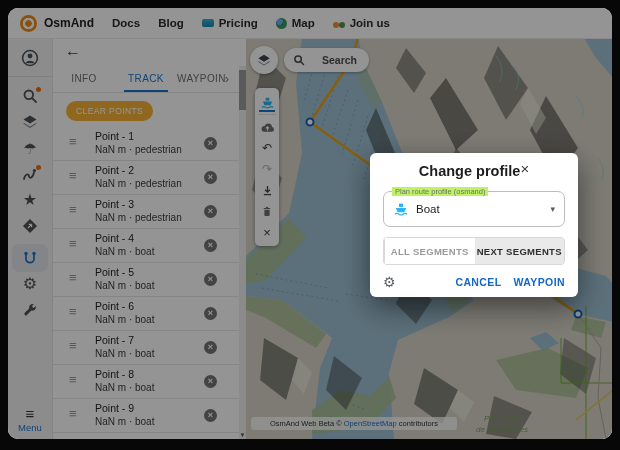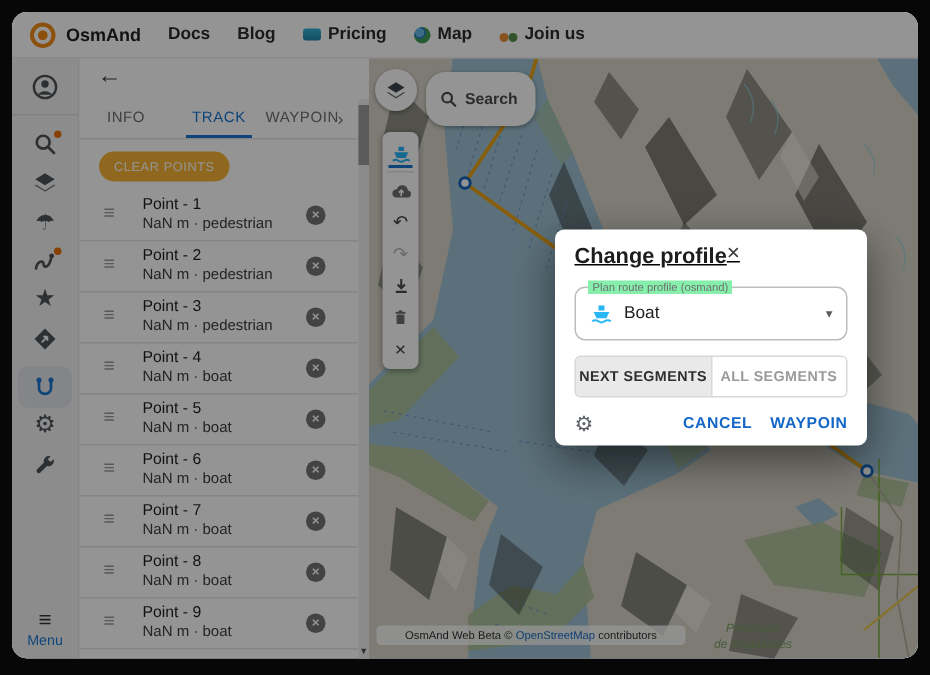--- a/index.html
+++ b/index.html
@@ -56,47 +56,47 @@
     background:#747474;display:flex;align-items:center;justify-content:center;cursor:pointer;}
   .pt-close-x{color:#fff;font-size:9px;font-weight:bold;line-height:1;}
   .scrollbar{position:absolute;right:0;top:28px;bottom:0;width:7px;background:#efefef;}
   .scroll-thumb{position:absolute;right:0;top:4px;width:7px;height:40px;background:#9b9b9b;cursor:pointer;}
   .scroll-arrow{position:absolute;right:0;bottom:1px;width:7px;text-align:center;font-size:6px;color:#555;cursor:pointer;}
   
   .map{flex:1;position:relative;overflow:hidden;background:#9fc2d4;}
   .map svg.terrain{position:absolute;left:0;top:0;}
   .layers-btn{position:absolute;left:4px;top:8px;width:28px;height:28px;border-radius:50%;background:#fff;
     box-shadow:0 1px 3px rgba(0,0,0,.35);display:flex;align-items:center;justify-content:center;cursor:pointer;z-index:6;}
-  .search-pill{position:absolute;left:38px;top:10px;height:36px;background:#fff;border-radius:13px;
-    box-shadow:0 1px 3px rgba(0,0,0,.3);display:flex;align-items:center;gap:5px;padding:0 12px 0 9px;cursor:pointer;z-index:6;}
+  .search-pill{position:absolute;left:38px;top:10px;height:24px;background:#fff;border-radius:13px;
+    box-shadow:0 1px 3px rgba(0,0,0,.3);display:flex;align-items:center;gap:17px;padding:0 12px 0 9px;cursor:pointer;z-index:6;}
   .search-pill span{font-size:10.5px;font-weight:bold;color:#4d4d4d;}
   .mtoolbar{position:absolute;left:9px;top:50px;width:24px;background:#fff;border-radius:5px;
     box-shadow:0 1px 4px rgba(0,0,0,.35);display:flex;flex-direction:column;align-items:center;
     padding:5px 0;gap:3px;z-index:6;}
   .mt-item{width:24px;height:18px;display:flex;align-items:center;justify-content:center;cursor:pointer;position:relative;}
   .mt-glyph{font-size:12px;color:#424242;line-height:1;}
   .mt-glyph.dis{color:#b5b5b5;}
   .mt-sep{width:18px;height:1px;background:#e2e2e2;}
   .boat-underline{position:absolute;bottom:-1px;left:4px;right:4px;height:2px;background:#1976d2;}
   .attribution{position:absolute;left:5px;bottom:9px;background:rgba(255,255,255,.78);border-radius:3px;
     font-size:7.5px;color:#333;padding:2px 19px;z-index:6;white-space:nowrap;}
   .attribution .link{color:#1a6bc4;cursor:pointer;}
   .place-label{position:absolute;font-size:8px;font-style:italic;color:#7d9e5f;z-index:4;white-space:nowrap;}
   .pl-0{left:238px;top:376px;}
   .pl-1{left:230px;top:387px;}
   
   .backdrop{position:absolute;left:0;top:0;right:0;bottom:0;background:rgba(0,0,0,.42);z-index:40;}
   .dialog{position:absolute;left:362px;top:145px;width:208px;height:144px;background:#fff;border-radius:6px;
     box-shadow:0 10px 30px rgba(0,0,0,.5);z-index:50;padding:10px 13px;box-sizing:border-box;}
-  .dlg-head{display:flex;align-items:flex-start;justify-content:flex-start;text-decoration:underline;}
+  .dlg-head{display:flex;align-items:flex-start;justify-content:center;}
   .dlg-title{font-size:14.5px;font-weight:bold;color:#1d1d1d;}
   .dlg-close{font-size:15px;color:#3c3c3c;cursor:pointer;line-height:1;margin-top:-2px;}
   .dlg-field{position:relative;margin-top:12px;height:34px;border:1px solid #bdbdbd;border-radius:7px;
     display:flex;align-items:center;padding:0 9px;cursor:pointer;}
-  .dlg-field-label{position:absolute;left:8px;top:-5px;background:#86efac;padding:0 3px;font-size:7.5px;color:#6f6f6f;}
+  .dlg-field-label{position:absolute;left:8px;top:-5px;background:#bef264;padding:0 3px;font-size:7.5px;color:#6f6f6f;}
   .dlg-field .val{font-size:11.5px;color:#1d1d1d;margin-left:7px;flex:1;}
   .dlg-caret{font-size:9px;color:#5c5c5c;}
   .segmented{margin-top:10px;display:flex;border:1px solid #d8d8d8;border-radius:4px;overflow:hidden;height:26px;}
   .seg{flex:1;display:flex;align-items:center;justify-content:center;font-size:9.5px;font-weight:bold;
     letter-spacing:.3px;cursor:pointer;}
   .seg.active{background:#e9e9e9;color:#2e2e2e;}
   .seg.idle{background:#fff;color:#9a9a9a;border-left:1px solid #d8d8d8;}
   .dlg-actions{margin-top:9px;display:flex;align-items:center;}
   .dlg-gear{font-size:14px;color:#5f6368;cursor:pointer;}
   .dlg-spacer{flex:1;}
@@ -473,22 +473,22 @@
       <span class="dlg-field-label">Plan route profile (osmand)</span>
       <svg width="16" height="16" viewBox="0 0 16 16">
         <path d="M6,2.6 h4 v3.4 h-4 z" fill="#29b6f6"></path>
         <path d="M2.8,7 h10.4 l-1.9,4.2 h-6.6 z" fill="#29b6f6"></path>
         <path d="M1.8,13.2 q2.1,-1.5 4.2,0 q2,1.5 4,0 q2.1,-1.5 4.2,0" stroke="#29b6f6" stroke-width="1.3" fill="none"></path>
       </svg>
       <span class="val">Boat</span>
       <span class="dlg-caret">▾</span>
     </div>
     <div class="segmented">
+      <span class="seg idle">ALL SEGMENTS</span>
       <span class="seg active">NEXT SEGMENTS</span>
-      <span class="seg idle">ALL SEGMENTS</span>
     </div>
     <div class="dlg-actions">
       <span class="dlg-gear">⚙</span>
       <span class="dlg-spacer"></span>
       <span class="dlg-btn cancel">CANCEL</span>
       <span class="dlg-btn">WAYPOIN</span>
     </div>
   </div>
 </div>
 

